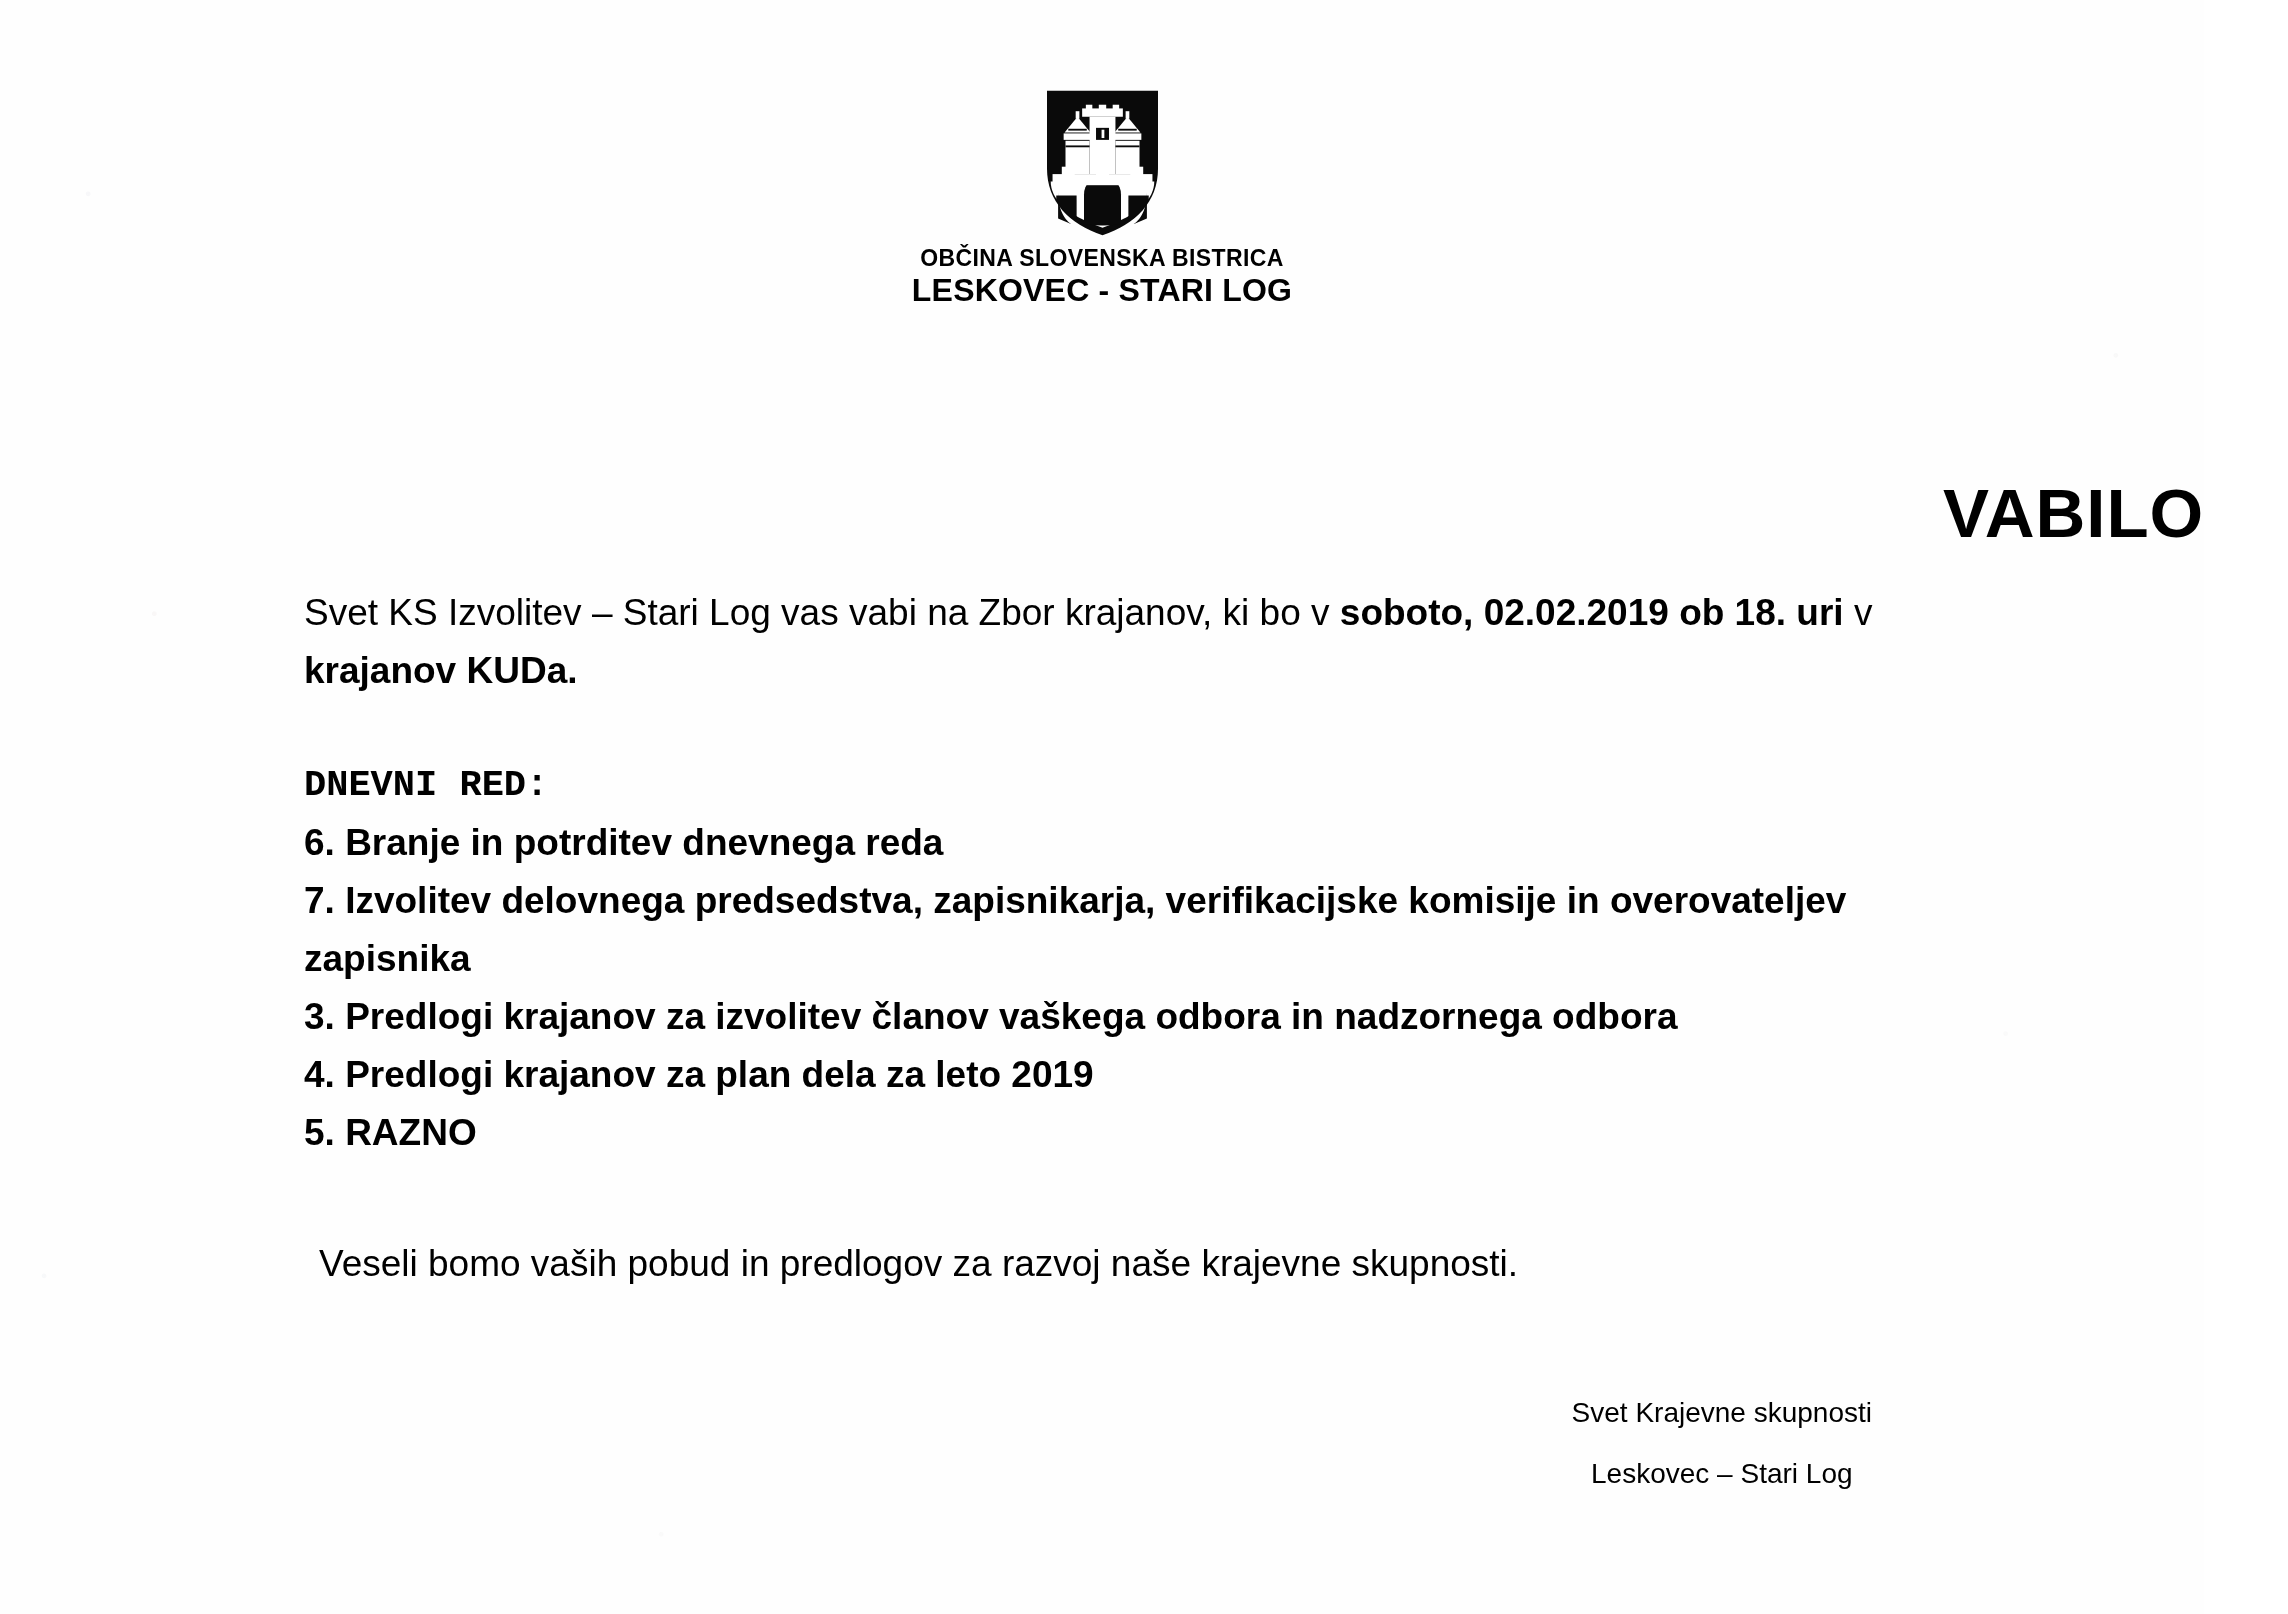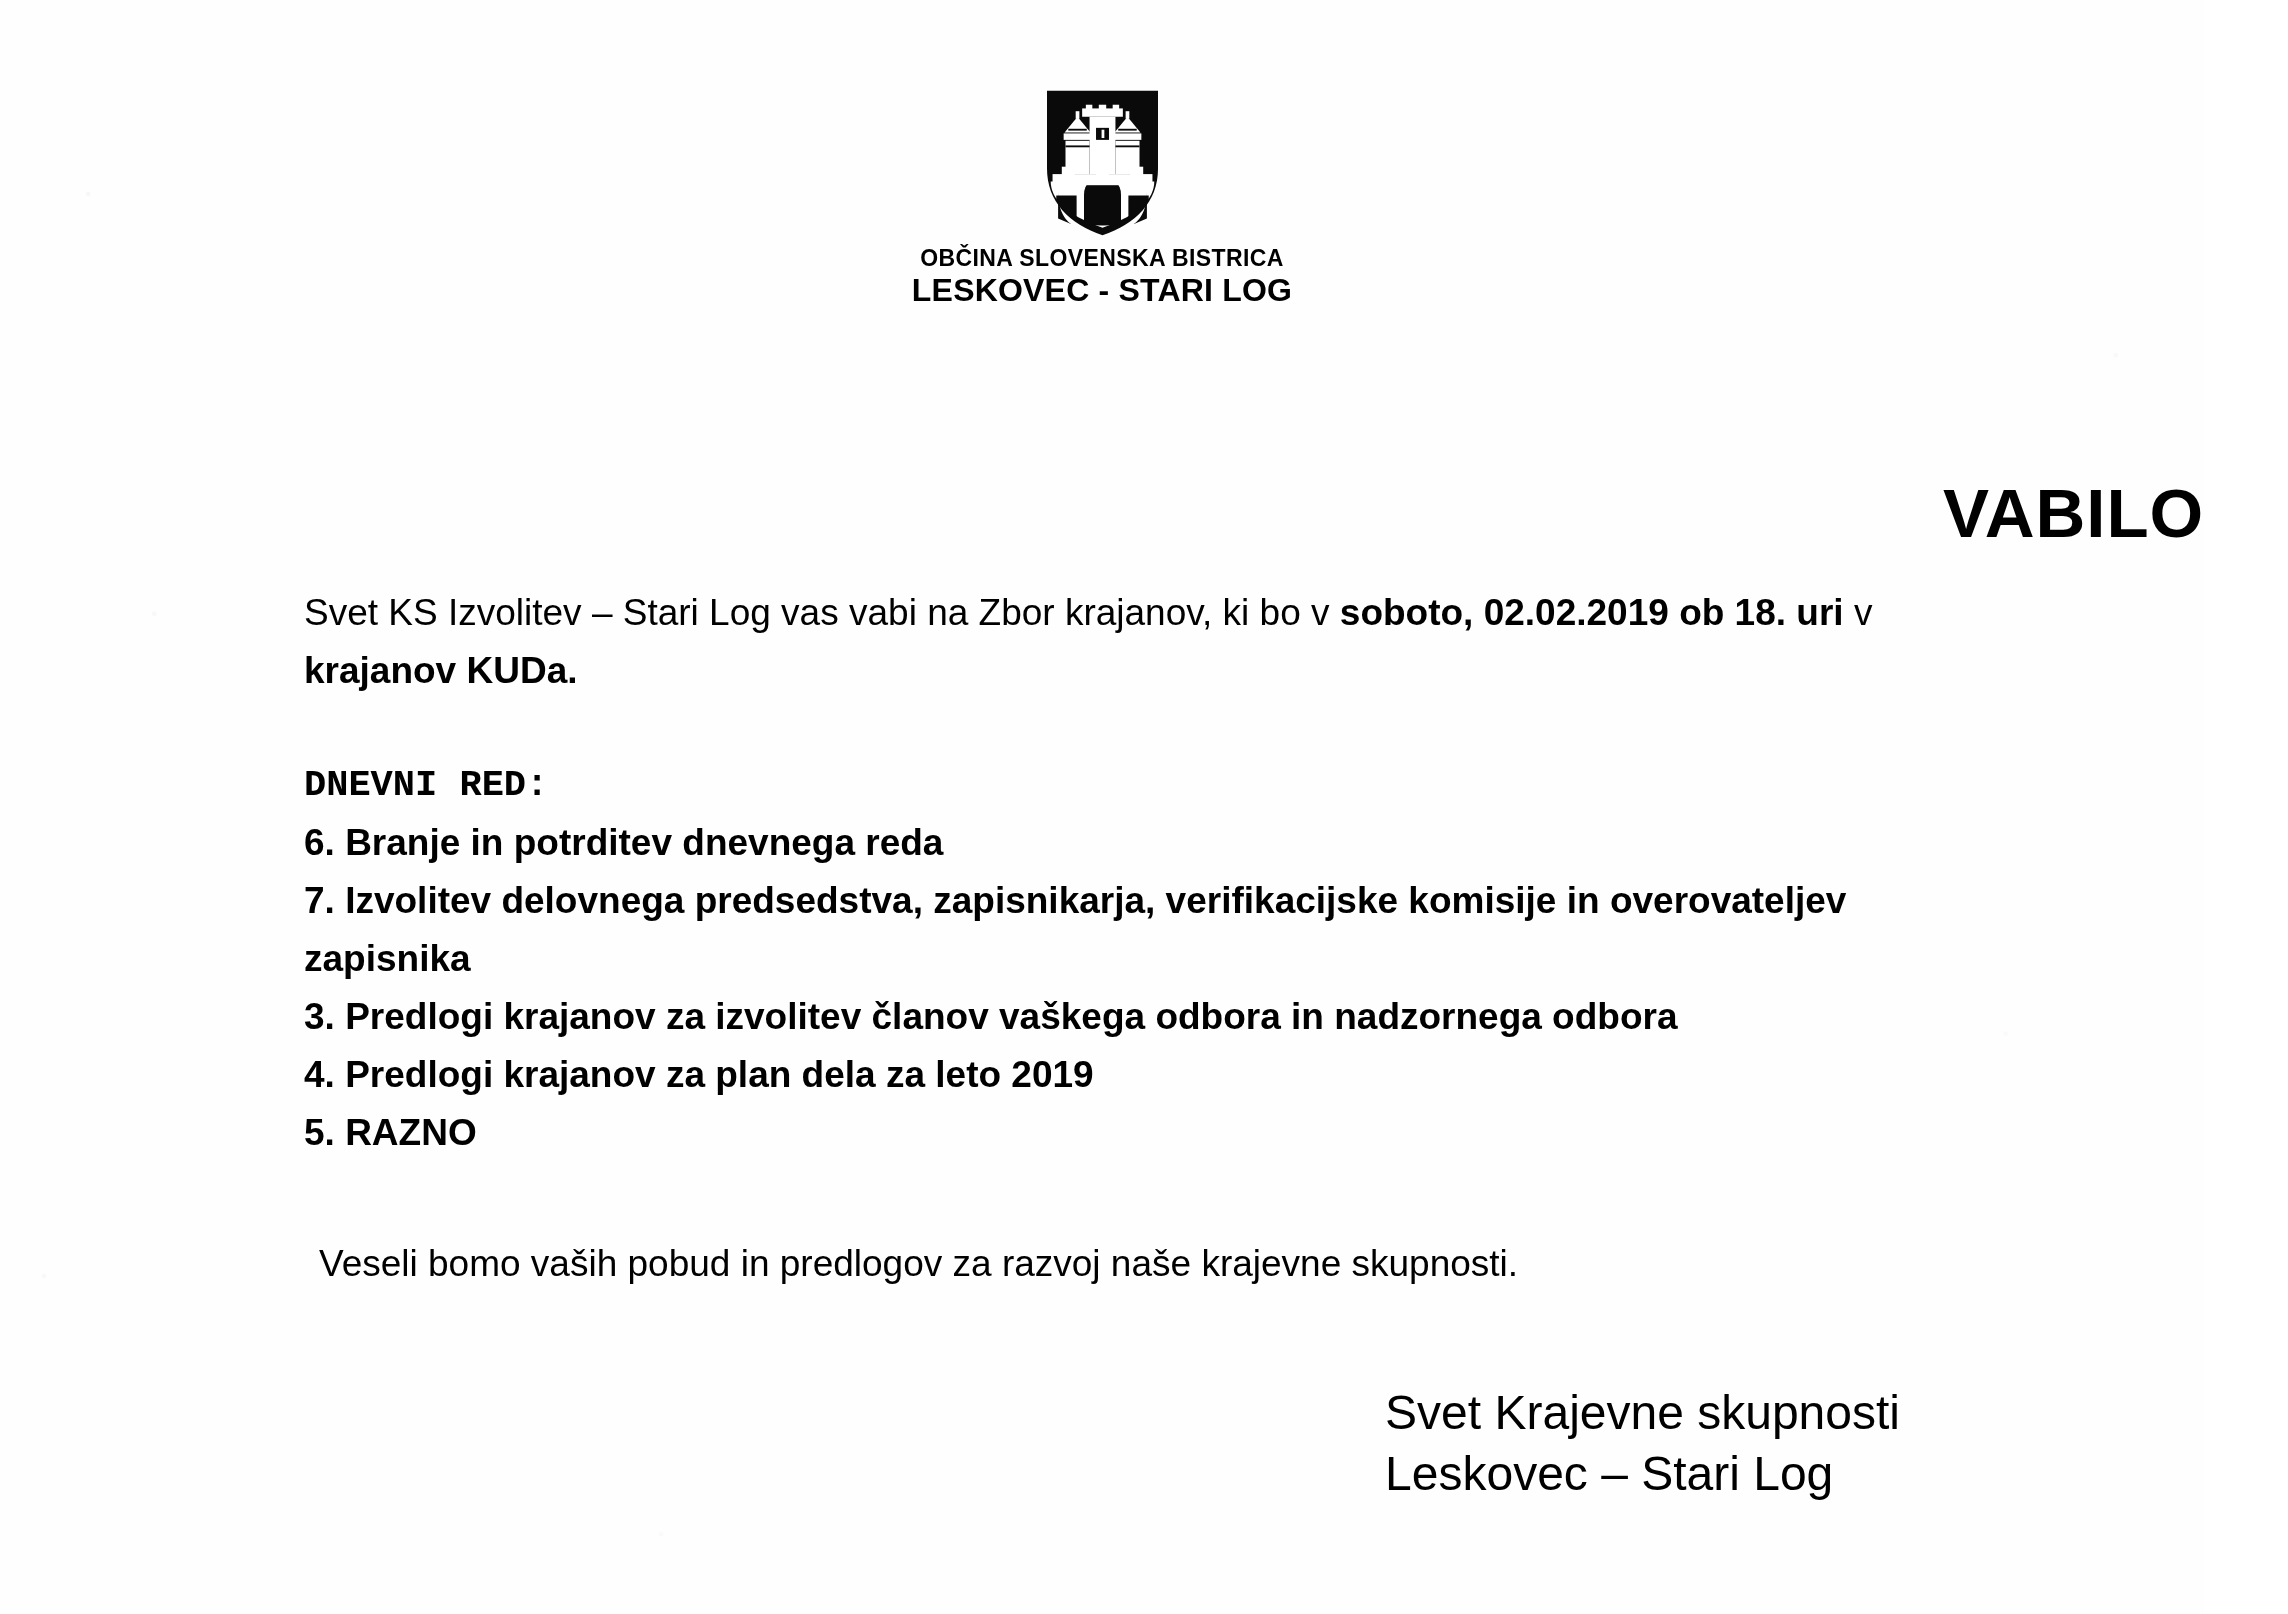--- a/index.html
+++ b/index.html
@@ -120,23 +120,24 @@
 
   .closing {
     margin: 15px;
     padding-top: 58px;
     font-weight: 400;
   }
 
   
   .signature {
     position: absolute;
-    right: 304px;
+    right: 332px;
     top: 1382px;
-    font-size: 48px;
+    text-align: center;
+    font-size: 28px;
     line-height: 61px;
     font-weight: 400;
   }
 </style>
 </head>
 <body>
 
 <div class="page">
   <div class="paper-noise"></div>
 

